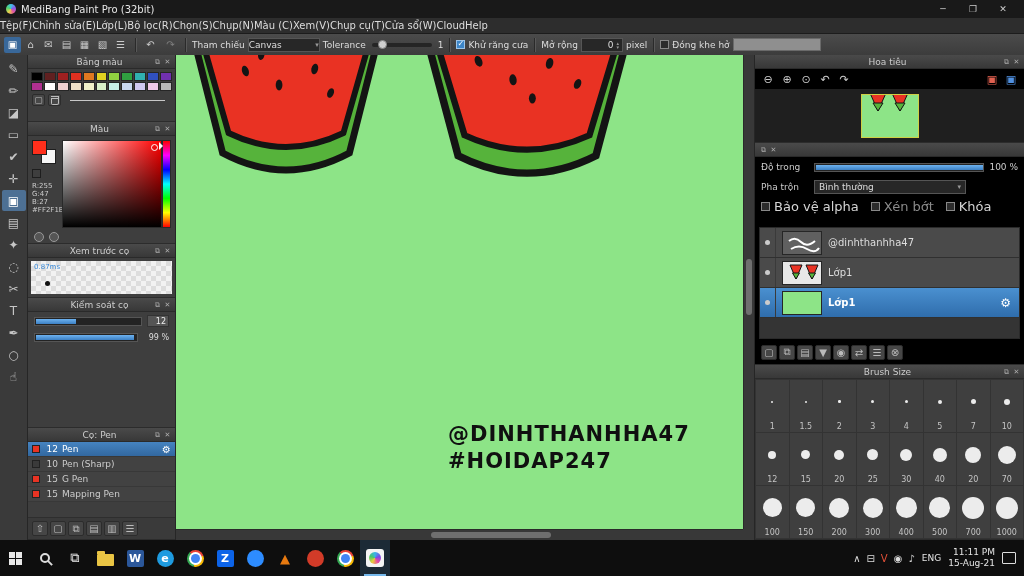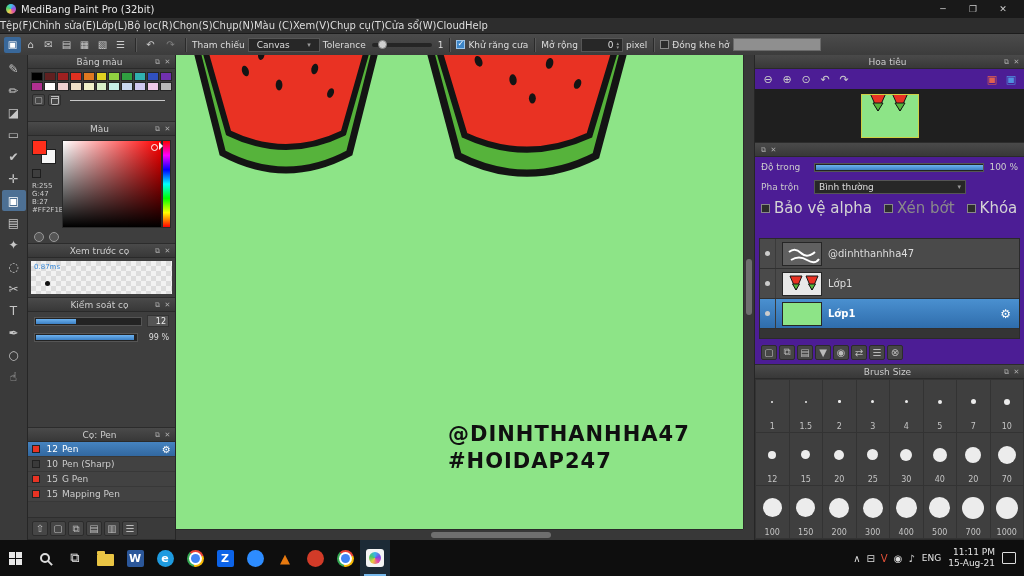--- a/index.html
+++ b/index.html
@@ -14,39 +14,39 @@
 .menubar{height:16px;background:#2d2d2d;display:flex;align-items:center;font-size:10px;color:#ddd;border-bottom:1px solid #1c1c1c;flex:0 0 auto}
 .mitem{padding:0 0;white-space:nowrap}
 
 .toolbar{height:21px;background:linear-gradient(#4b4b4b,#3c3c3c);display:flex;align-items:center;gap:3px;padding:0 4px;font-size:9px;flex:0 0 auto}
 .tbicons{display:flex;gap:1px}
 .tbico{width:17px;height:16px;display:grid;place-items:center;font-size:10px;color:#ccc;border-radius:2px}
 .tbico.sel{background:#39689a;color:#fff}
 .tbico.dim{color:#7e7e7e}
 .sep{width:1px;height:14px;background:#2a2a2a;margin:0 3px;box-shadow:1px 0 0 #585858}
 .tlabel{color:#ddd;white-space:nowrap}
-.tb-select{width:72px;height:14px;background:#272727;border:1px solid #555;display:flex;align-items:center;padding:0 8px;font-size:9px;color:#ddd}
+.tb-select{width:72px;height:14px;background:#272727;border:1px solid #555;display:flex;align-items:center;padding:0 0;font-size:9px;color:#ddd}
 .tb-select .dd{margin-left:auto;font-size:7px;color:#999}
 .slider{width:60px;height:4px;background:#252525;border-radius:2px;position:relative;margin:0 3px}
 .slider .knob{position:absolute;top:-3px;left:10%;width:9px;height:9px;border-radius:50%;background:#cfcfcf;border:1px solid #888}
 .numbox{width:42px;height:14px;background:#272727;border:1px solid #555;display:flex;align-items:center;justify-content:flex-end;padding:0 3px;font-size:9px;color:#ddd;gap:3px}
 .spin{display:flex;flex-direction:column;font-size:5px;line-height:4px;color:#999}
 .spin i{font-style:normal}
 .cb{width:9px;height:9px;border:1px solid #888;background:#2c2c2c;display:inline-block;position:relative;flex:0 0 auto}
 .cb.checked{background:#3c86c8;border-color:#9cc4e8}
 .cb.checked::after{content:"✓";position:absolute;top:-2px;left:0;font-size:8px;color:#fff}
 .grayrect{width:88px;height:13px;background:#8f8f8f;border:1px solid #6a6a6a}
 
 .main{flex:1;display:flex;min-height:0;background:#2a2a2a}
 .toolstrip{width:28px;background:#3a3a3a;border-right:1px solid #262626;display:flex;flex-direction:column;align-items:center;padding-top:3px;gap:1px;flex:0 0 auto}
 .tool{width:24px;height:21px;display:grid;place-items:center;font-size:12px;color:#c6c6c6;border-radius:2px}
 .tool.sel{background:#4d7094;color:#fff}
 
 .leftcol{width:148px;background:#3e3e3e;border-right:1px solid #262626;display:flex;flex-direction:column;flex:0 0 auto}
-.rightcol{width:270px;background:#4c1d95;border-left:1px solid #262626;display:flex;flex-direction:column;flex:0 0 auto}
+.rightcol{width:270px;background:#000000;border-left:1px solid #262626;display:flex;flex-direction:column;flex:0 0 auto}
 .panel{display:flex;flex-direction:column;border-bottom:1px solid #2c2c2c;min-height:0}
 .phead{height:14px;background:linear-gradient(#4a4a4a,#383838);display:flex;align-items:center;font-size:9px;color:#ccc;padding:0 3px;border-bottom:1px solid #2a2a2a;flex:0 0 auto}
 .ptitle{flex:1;text-align:center;padding-left:16px;white-space:nowrap;overflow:hidden}
 .picon{width:9px;font-size:7px;color:#aaa;text-align:center;margin-left:1px}
 
 .pal-swatches{display:grid;grid-template-columns:repeat(11,1fr);gap:1px;padding:3px 3px 2px}
 .sw{height:9px;border:1px solid #262626}
 .pal-foot{display:flex;align-items:center;gap:3px;padding:1px 4px}
 .mini{width:13px;height:12px;display:grid;place-items:center;font-size:9px;color:#bbb;background:#474747;border:1px solid #2c2c2c;border-radius:2px}
 .trash{width:8px;height:9px;border:1px solid #bbb;border-top:3px double #bbb;border-radius:0 0 2px 2px}
@@ -106,21 +106,21 @@
 .navico{width:18px;height:16px;display:grid;place-items:center;font-size:11px;color:#ccc;border-radius:2px}
 .navico:nth-child(6){margin-left:auto}
 .navthumbwrap{flex:1;background:#1f1f1f;display:grid;place-items:center}
 .navthumb{width:56px;height:42px;background:#8de487;outline:1px solid #cfcf45;position:relative;overflow:hidden}
 
 .lrow{display:flex;align-items:center;gap:5px;padding:0 6px;font-size:9px;height:20px;color:#ccc;flex:0 0 auto}
 .llabel{width:48px;white-space:nowrap}
 .ltrack{flex:1;height:9px;background:#232323;border:1px solid #555;position:relative}
 .blendsel{width:152px;height:14px;background:#272727;border:1px solid #555;display:flex;align-items:center;padding:0 4px;color:#ddd}
 .blendsel .dd{margin-left:auto;font-size:7px;color:#999}
-.checksrow{display:flex;align-items:center;gap:4px;padding:2px 6px 20px;font-size:15px;flex:0 0 auto}
+.checksrow{display:flex;align-items:center;gap:4px;padding:2px 6px 12px;font-size:13px;flex:0 0 auto}
 .dimtext{color:#8a8a8a}
 .layerlist{flex:1;background:#343434;border:1px solid #2a2a2a;margin:1px 4px;overflow:hidden;display:flex;flex-direction:column}
 .layer-row{height:30px;display:flex;align-items:center;gap:6px;background:#4a4a4a;border-bottom:1px solid #303030;padding:0 0 0 0;font-size:10px;color:#ddd;flex:0 0 auto}
 .layer-row.sel{background:linear-gradient(#4a90d0,#2f6dac);color:#fff}
 .viscell{width:16px;align-self:stretch;display:grid;place-items:center;border-right:1px solid #3a3a3a}
 .visdot{width:5px;height:5px;border-radius:50%;background:#ccc}
 .lthumb{width:40px;height:24px;border:1px solid #262626;overflow:hidden;display:block;flex:0 0 auto}
 .lname{flex:1;white-space:nowrap;overflow:hidden}
 .lgear{margin-left:auto;margin-right:8px;font-size:12px;color:#fff}
 .layertb{height:24px;display:flex;align-items:center;gap:2px;padding:0 6px;flex:0 0 auto}

